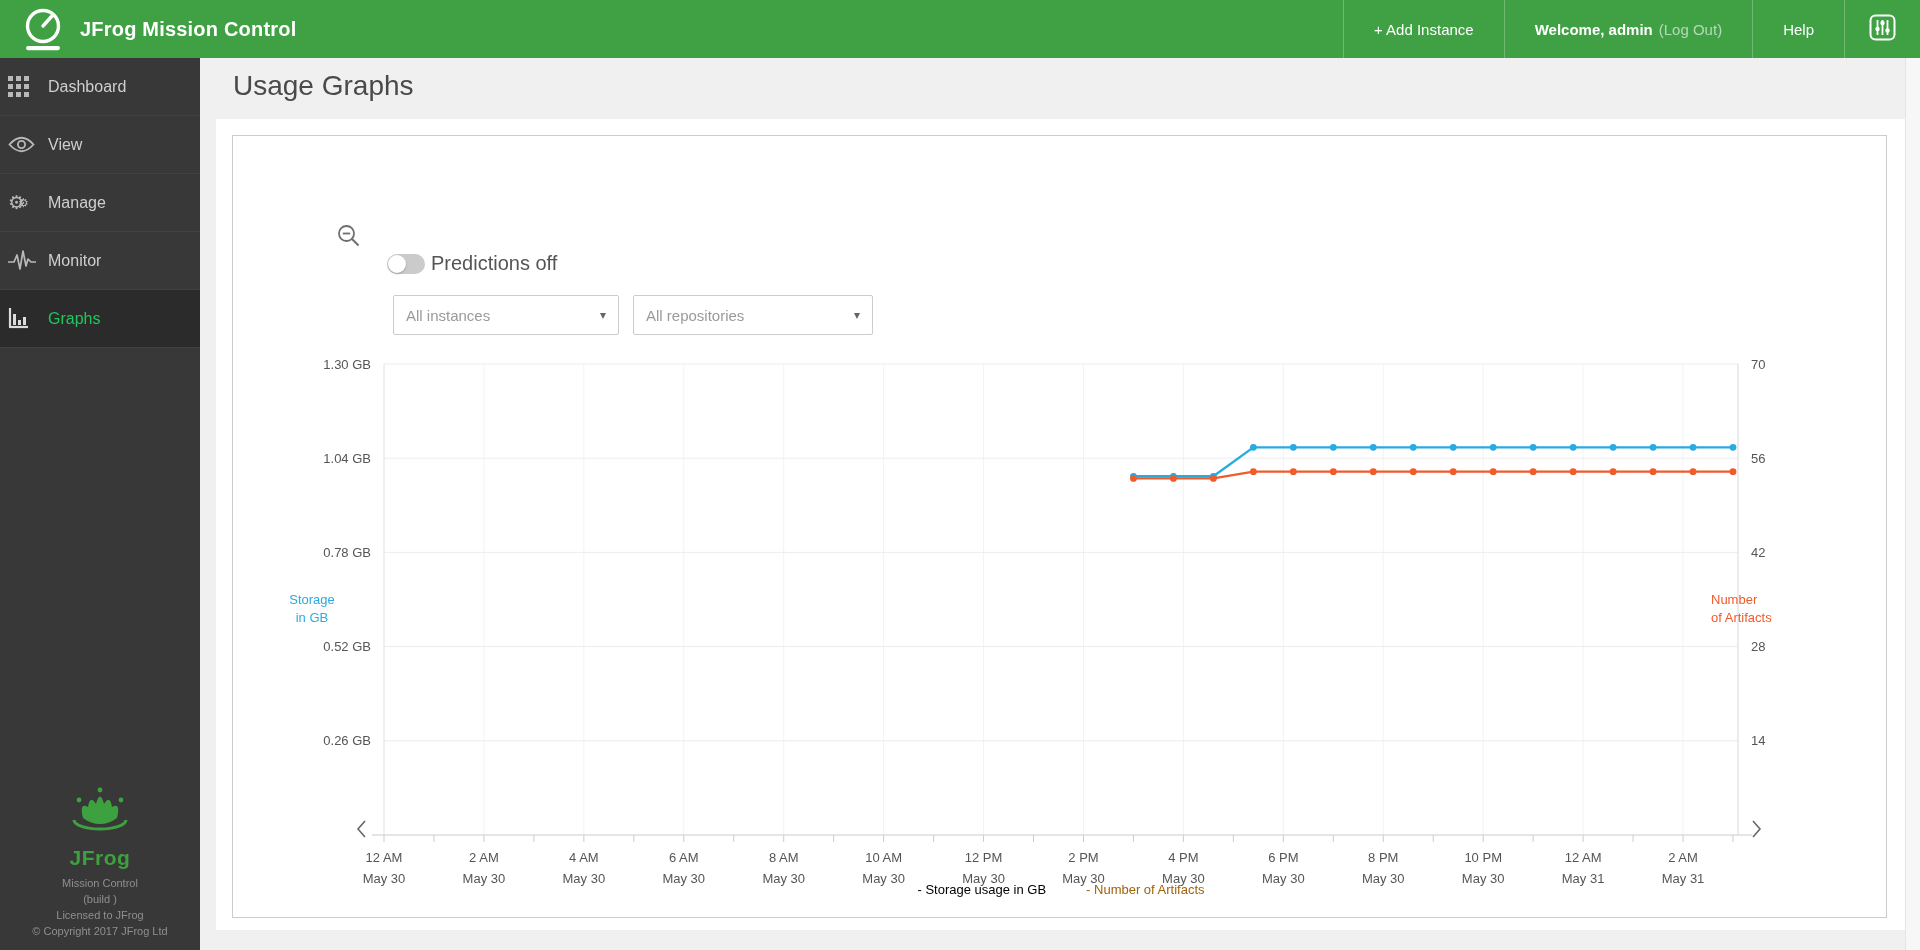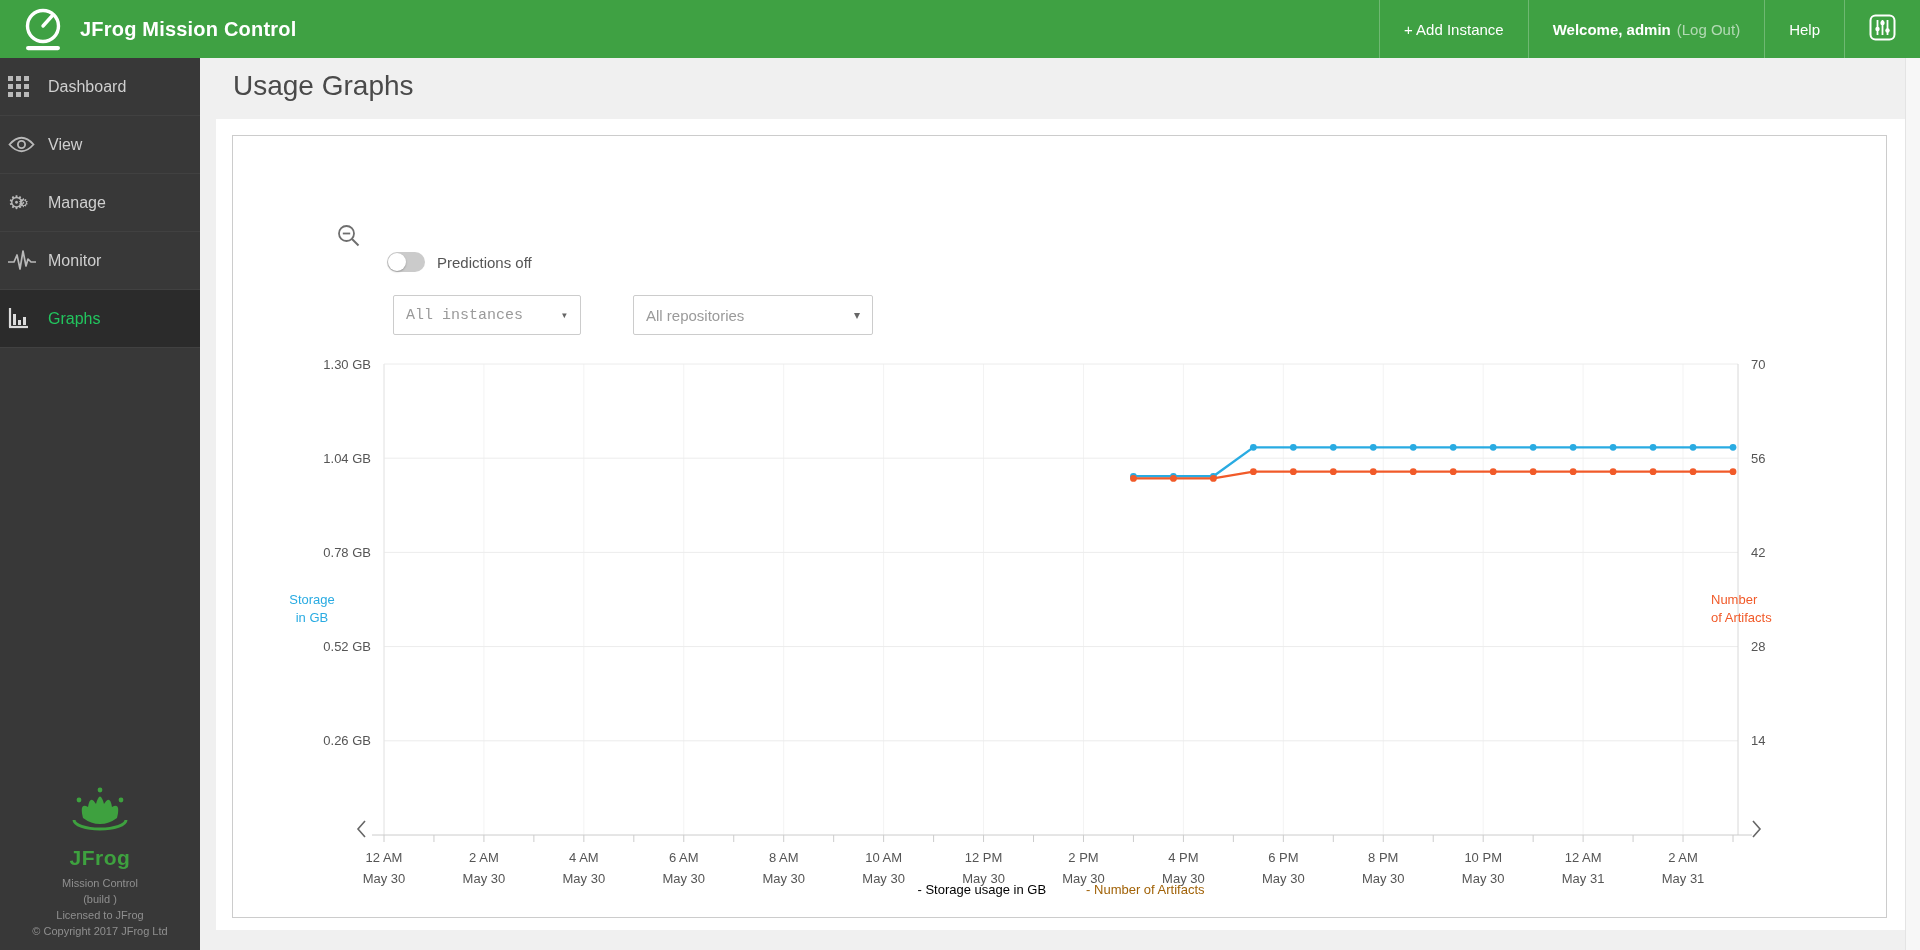--- a/index.html
+++ b/index.html
@@ -6,21 +6,21 @@
   html,body { width:1920px; height:950px; overflow:hidden; }
   body { font-family: "Liberation Sans", "DejaVu Sans", sans-serif; background:#f0f0f0; color:#555; }
   .app { position:relative; width:1920px; height:950px; }
 
   
   .topbar { position:absolute; left:0; top:0; width:1920px; height:58px; background:#3fa143; display:flex; align-items:center; z-index:5; }
   .brand { display:flex; align-items:center; margin-left:22px; }
   .brand svg { display:block; }
   .app-title { color:#fff; font-size:20px; font-weight:bold; margin-left:16px; letter-spacing:.2px; }
   .topbar-right { margin-left:auto; display:flex; height:58px; align-items:stretch; }
-  .topbar-item { display:flex; align-items:center; color:#fff; font-size:15px; padding:0 24px; border-left:1px solid rgba(255,255,255,.25); cursor:pointer; white-space:nowrap; }
+  .topbar-item { display:flex; align-items:center; color:#fff; font-size:15px; padding:0 30px; border-left:1px solid rgba(255,255,255,.25); cursor:pointer; white-space:nowrap; }
   .topbar-item.welcome b { font-weight:bold; margin-right:6px; }
   .logout { color:rgba(255,255,255,.6); }
   .topbar-item.iconbox { padding:0 24px; }
 
   
   .sidebar { position:absolute; left:0; top:58px; width:200px; height:892px; background:#383838; }
   .side-item { height:58px; display:flex; align-items:center; padding-left:8px; border-bottom:1px solid #414141; cursor:pointer; }
   .side-item .ic { width:34px; display:flex; justify-content:flex-start; align-items:center; color:#b9b9b9; }
   .side-item .lbl { color:#cfcfcf; font-size:16px; margin-left:6px; }
   .side-item.selected { background:#2b2b2b; }
@@ -46,24 +46,24 @@
   .tab + .tab { border-left:1px solid #ddd; }
   .tab.active { color:#3fa143; }
   .tab.active .underline { position:absolute; left:0; right:0; bottom:-1px; height:2px; background:#3fa143; }
   .tab.active .notch { position:absolute; left:50%; bottom:-6px; width:9px; height:9px; background:#fff; transform:translateX(-50%) rotate(45deg); border-right:2px solid #3fa143; border-bottom:2px solid #3fa143; }
 
   
   .zoom-out { position:absolute; left:104px; top:88px; cursor:pointer; }
   .pred-row { position:absolute; left:154px; top:116px; display:flex; align-items:center; cursor:pointer; }
   .switch { width:38px; height:20px; border-radius:10px; background:#cbcbcb; position:relative; }
   .switch .knob { position:absolute; left:1px; top:1px; width:18px; height:18px; border-radius:50%; background:#fff; box-shadow:0 1px 2px rgba(0,0,0,.25); }
-  .pred-label { margin-left:12px; font-size:15px; color:#555; }
+  .pred-label { margin-left:6px; font-size:20px; color:#555; }
   .dropdown { position:absolute; top:159px; height:40px; border:1px solid #ccc; border-radius:2px; background:#fff; display:flex; align-items:center; padding:0 12px; font-size:15px; color:#9a9a9a; cursor:pointer; }
   .dropdown .caret { margin-left:auto; color:#666; font-size:12px; }
-  .dd-instances { left:160px; width:188px;font-family:Liberation Mono, monospace; }
+  .dd-instances { left:160px; width:226px; }
   .dd-repos { left:400px; width:240px; }
 
   
   .chart-wrap { position:absolute; left:0; top:210px; width:1653px; height:573px; }
   .chart-wrap svg text { font-family:"Liberation Sans","DejaVu Sans",sans-serif; }
   .axis-title { position:absolute; font-size:13px; line-height:1.4; }
   .axis-title.left { left:36px; top:245px; width:86px; text-align:center; }
   .axis-title.right { left:1478px; top:245px; width:92px; text-align:left; }
   .chev { position:absolute; top:472px; width:14px; height:22px; cursor:pointer; }
   .chev.left { left:122px; }

